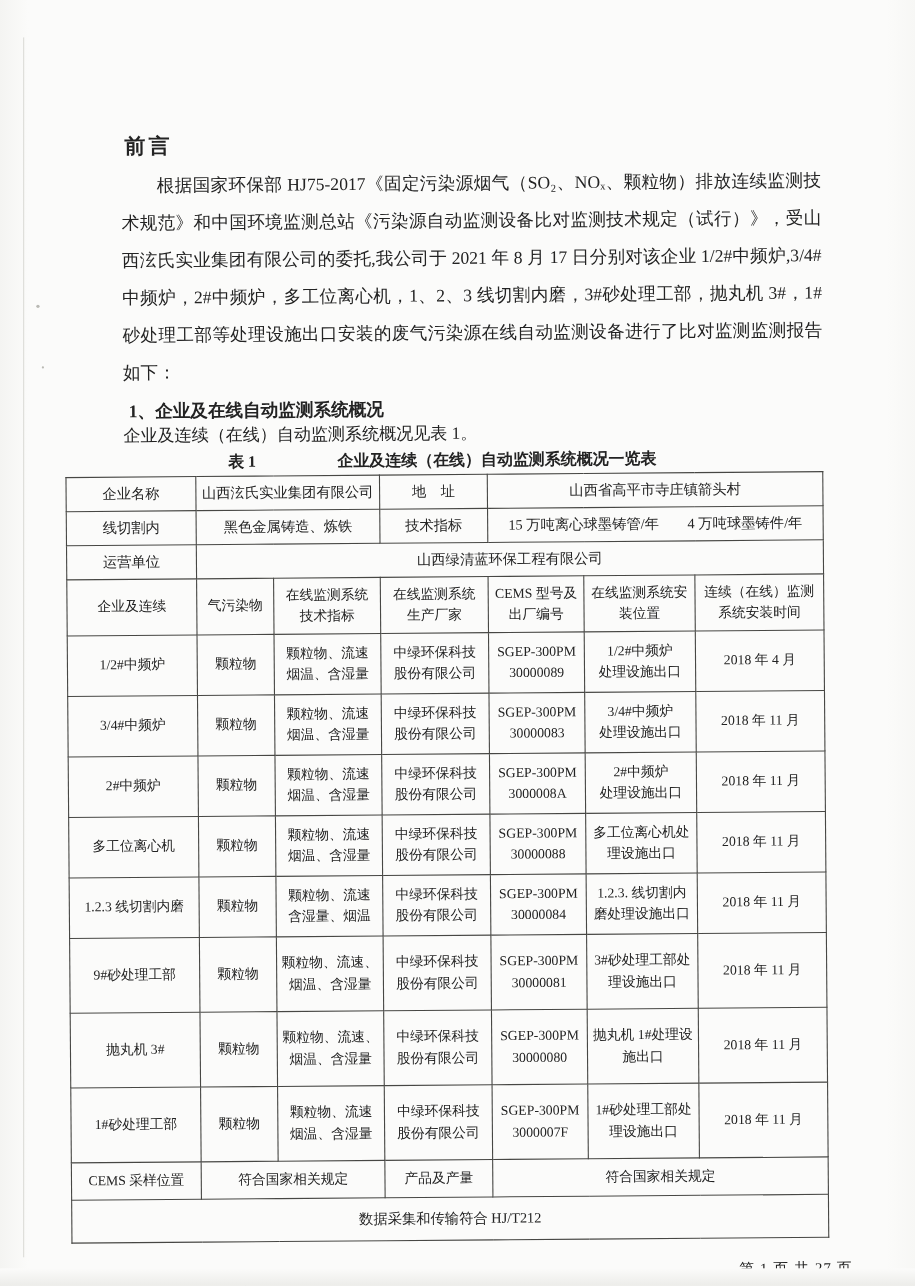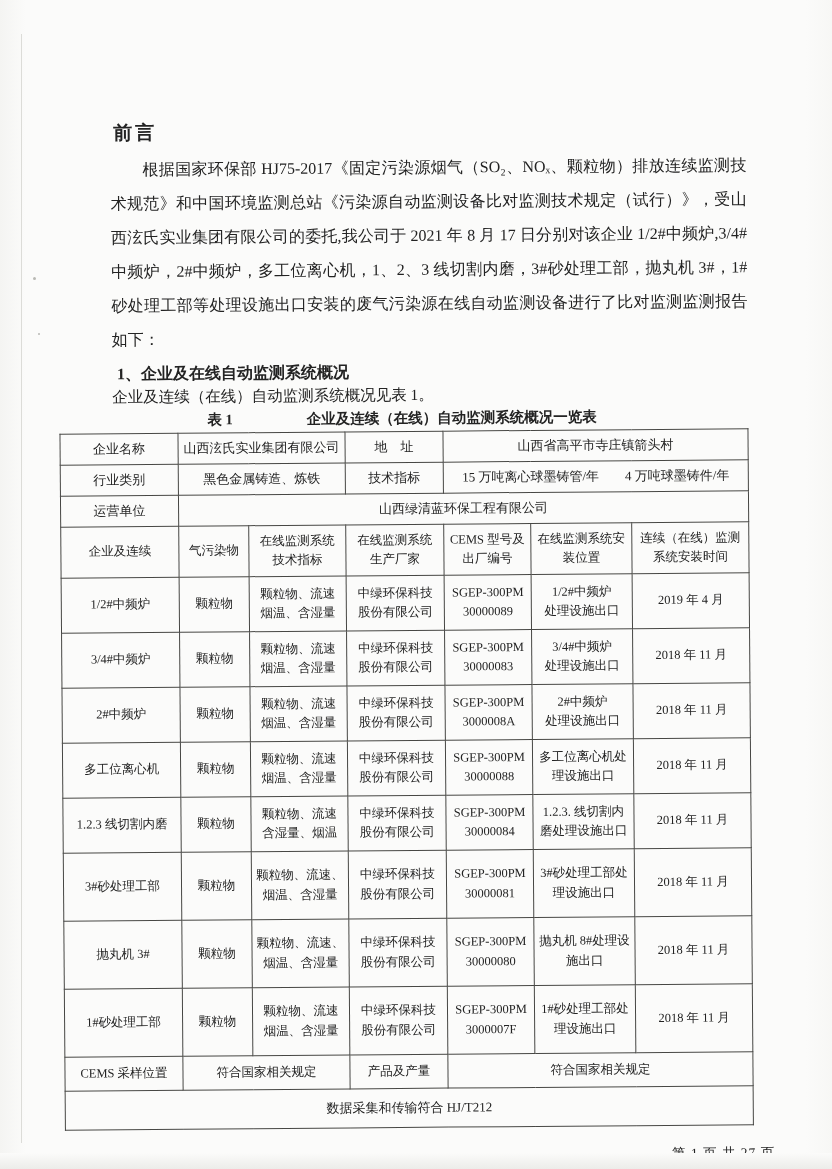--- a/index.html
+++ b/index.html
@@ -117,21 +117,21 @@
         <col style="width:117px">
       </colgroup>
       <tbody>
         <tr class="r-info">
           <td>企业名称</td>
           <td colspan="2">山西泫氏实业集团有限公司</td>
           <td>地　址</td>
           <td colspan="3">山西省高平市寺庄镇箭头村</td>
         </tr>
         <tr class="r-info">
-          <td>行业类别</td>
+          <td>线切割内</td>
           <td colspan="2">黑色金属铸造、炼铁</td>
           <td>技术指标</td>
           <td colspan="3">15 万吨离心球墨铸管/年　　4 万吨球墨铸件/年</td>
         </tr>
         <tr class="r-info">
           <td>运营单位</td>
           <td colspan="6">山西绿清蓝环保工程有限公司</td>
         </tr>
         <tr class="r-head">
           <td class="ml">企业及连续</td>
@@ -152,21 +152,21 @@
           <td>1/2#中频炉</td>
           <td>颗粒物</td>
           <td class="ml">颗粒物、流速
 烟温、含湿量</td>
           <td class="ml">中绿环保科技
 股份有限公司</td>
           <td class="ml">SGEP-300PM
 30000089</td>
           <td class="ml">1/2#中频炉
 处理设施出口</td>
-          <td>2019 年 4 月</td>
+          <td>2018 年 4 月</td>
         </tr>
         <tr class="r-data">
           <td>3/4#中频炉</td>
           <td>颗粒物</td>
           <td class="ml">颗粒物、流速
 烟温、含湿量</td>
           <td class="ml">中绿环保科技
 股份有限公司</td>
           <td class="ml">SGEP-300PM
 30000083</td>
@@ -207,42 +207,42 @@
 含湿量、烟温</td>
           <td class="ml">中绿环保科技
 股份有限公司</td>
           <td class="ml">SGEP-300PM
 30000084</td>
           <td class="ml">1.2.3. 线切割内
 磨处理设施出口</td>
           <td>2018 年 11 月</td>
         </tr>
         <tr class="r-tall">
-          <td>3#砂处理工部</td>
+          <td>9#砂处理工部</td>
           <td>颗粒物</td>
           <td class="ml">颗粒物、流速、
 烟温、含湿量</td>
           <td class="ml">中绿环保科技
 股份有限公司</td>
           <td class="ml">SGEP-300PM
 30000081</td>
           <td class="ml">3#砂处理工部处
 理设施出口</td>
           <td>2018 年 11 月</td>
         </tr>
         <tr class="r-tall">
           <td>抛丸机 3#</td>
           <td>颗粒物</td>
           <td class="ml">颗粒物、流速、
 烟温、含湿量</td>
           <td class="ml">中绿环保科技
 股份有限公司</td>
           <td class="ml">SGEP-300PM
 30000080</td>
-          <td class="ml">抛丸机 8#处理设
+          <td class="ml">抛丸机 1#处理设
 施出口</td>
           <td>2018 年 11 月</td>
         </tr>
         <tr class="r-tall">
           <td>1#砂处理工部</td>
           <td>颗粒物</td>
           <td class="ml">颗粒物、流速
 烟温、含湿量</td>
           <td class="ml">中绿环保科技
 股份有限公司</td>

